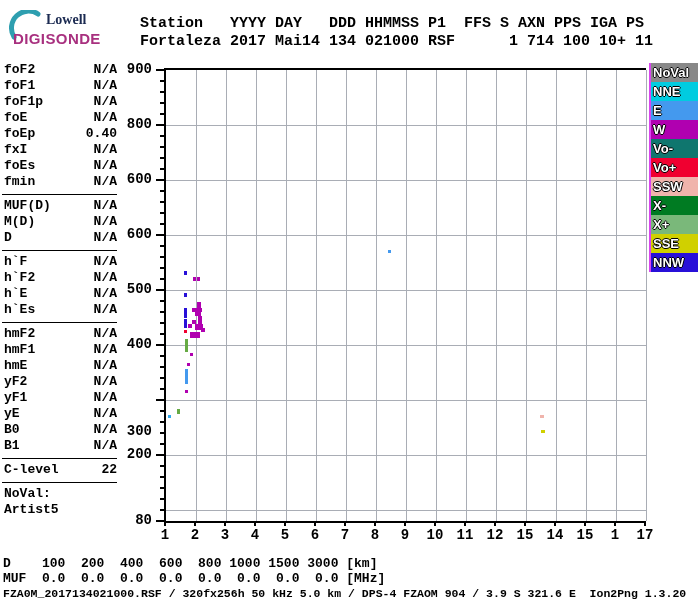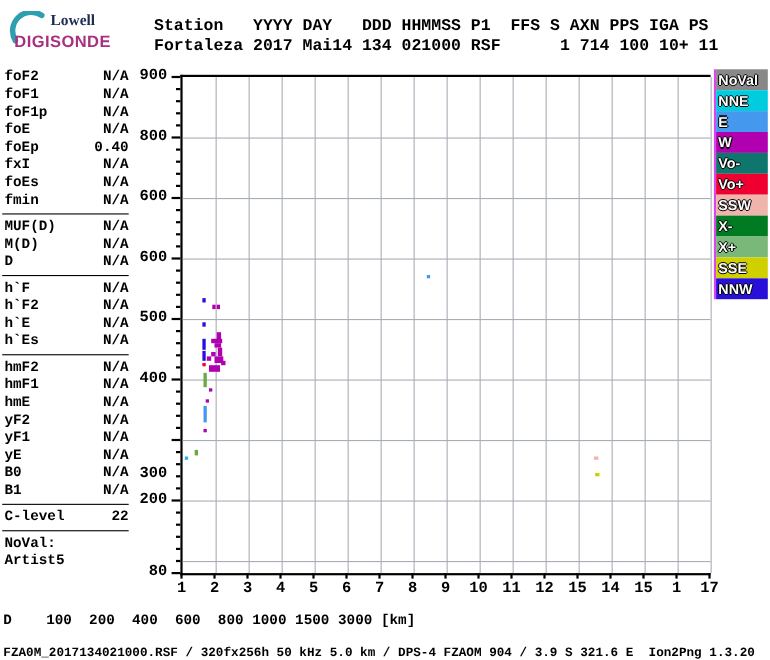--- a/index.html
+++ b/index.html
@@ -324,17 +324,17 @@
       <div class="litem" style="background: rgb(176, 0, 176);">W</div>
       <div class="litem" style="background: #0f766e;">Vo-</div>
       <div class="litem" style="background: rgb(240, 0, 48);">Vo+</div>
       <div class="litem" style="background: rgb(240, 180, 172);">SSW</div>
       <div class="litem" style="background: rgb(0, 123, 34);">X-</div>
       <div class="litem" style="background: rgb(122, 184, 122);">X+</div>
       <div class="litem" style="background: rgb(208, 208, 0);">SSE</div>
       <div class="litem" style="background: rgb(40, 16, 216);">NNW</div>
     </div>
 
-  <div id="bottomrows"><div>D    100  200  400  600  800 1000 1500 3000 [km]</div></div>
+  <div id="bottomrows"><div>D    100  200  400  600  800 1000 1500 3000 [km]</div><div>MUF  0.0  0.0  0.0  0.0  0.0  0.0  0.0  0.0 [MHz]</div></div>
 
   <div id="footer">FZA0M_2017134021000.RSF / 320fx256h 50 kHz 5.0 km / DPS-4 FZAOM 904 / 3.9 S 321.6 E  Ion2Png 1.3.20</div>
 
 </div>
 
 </body></html>

